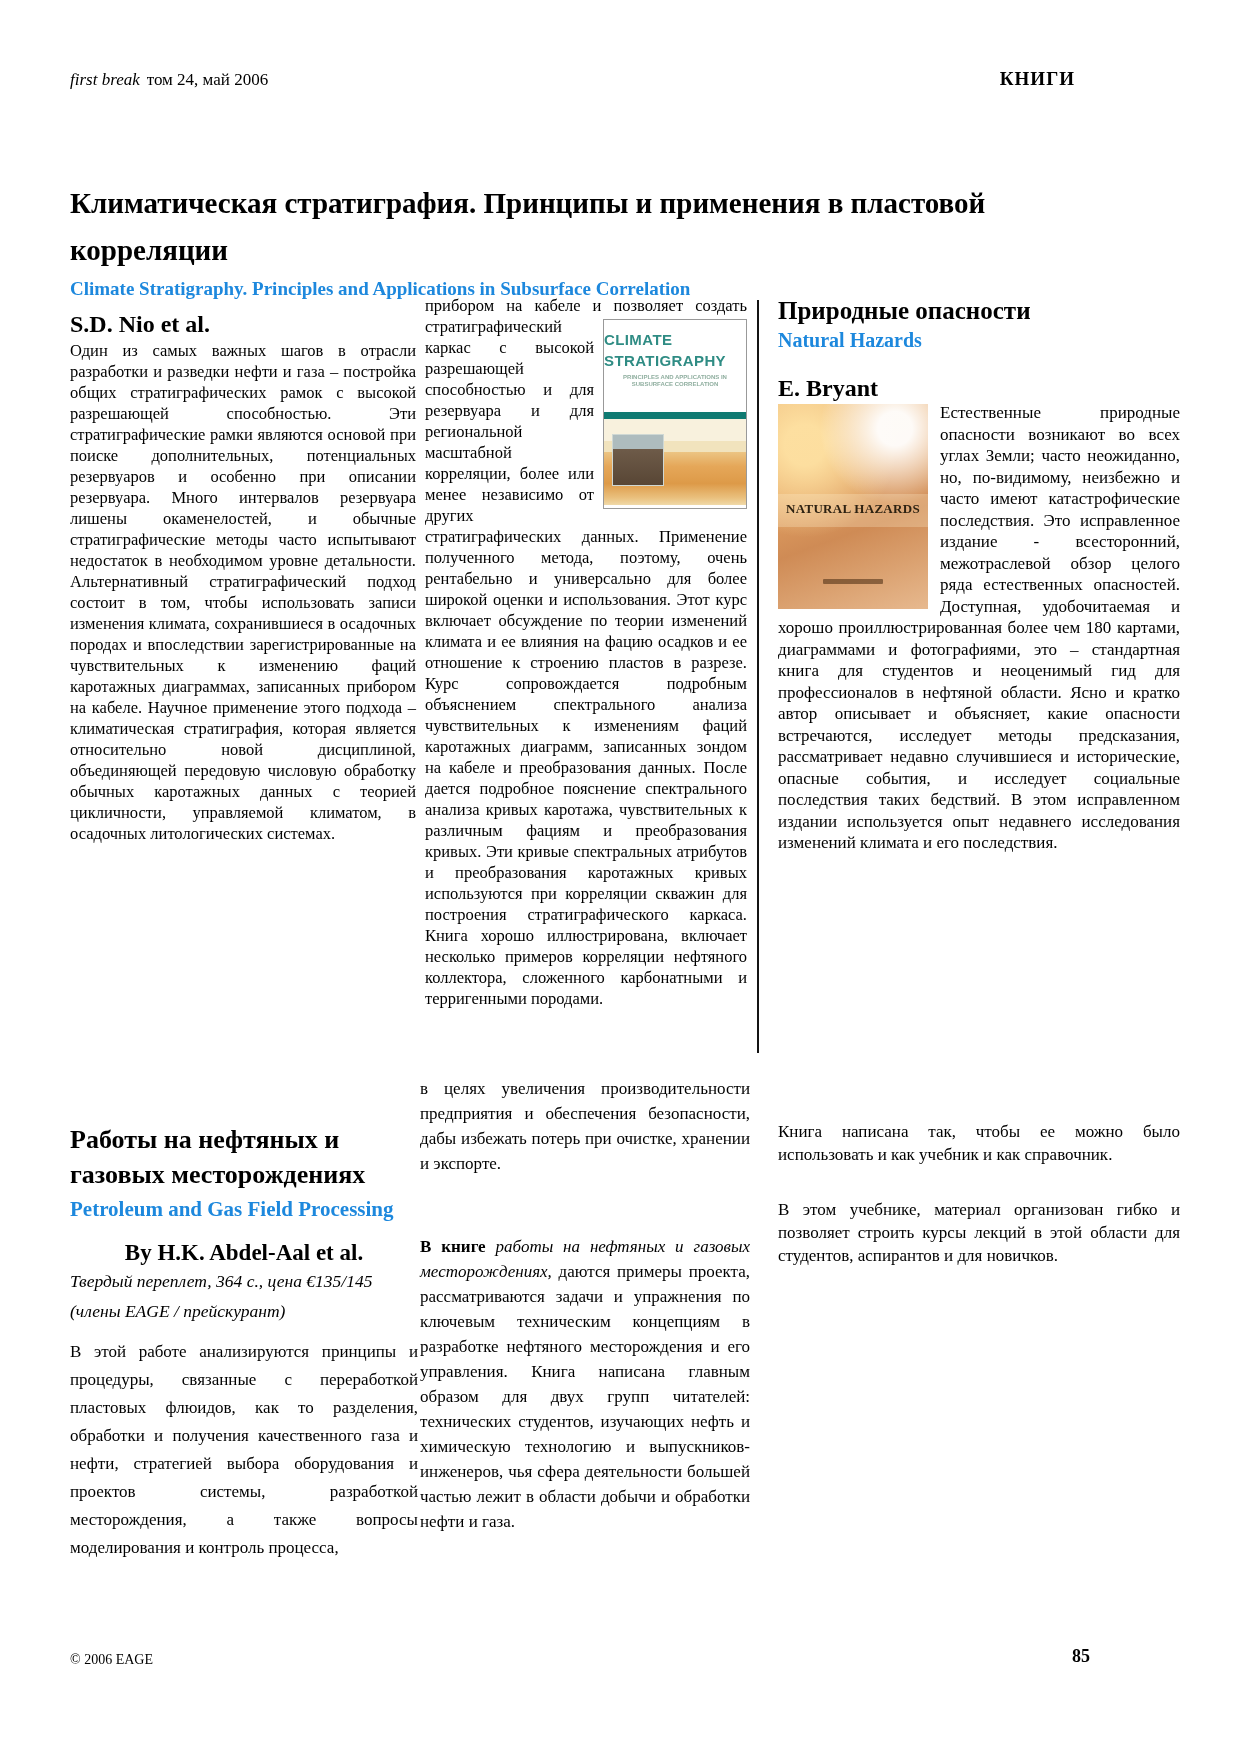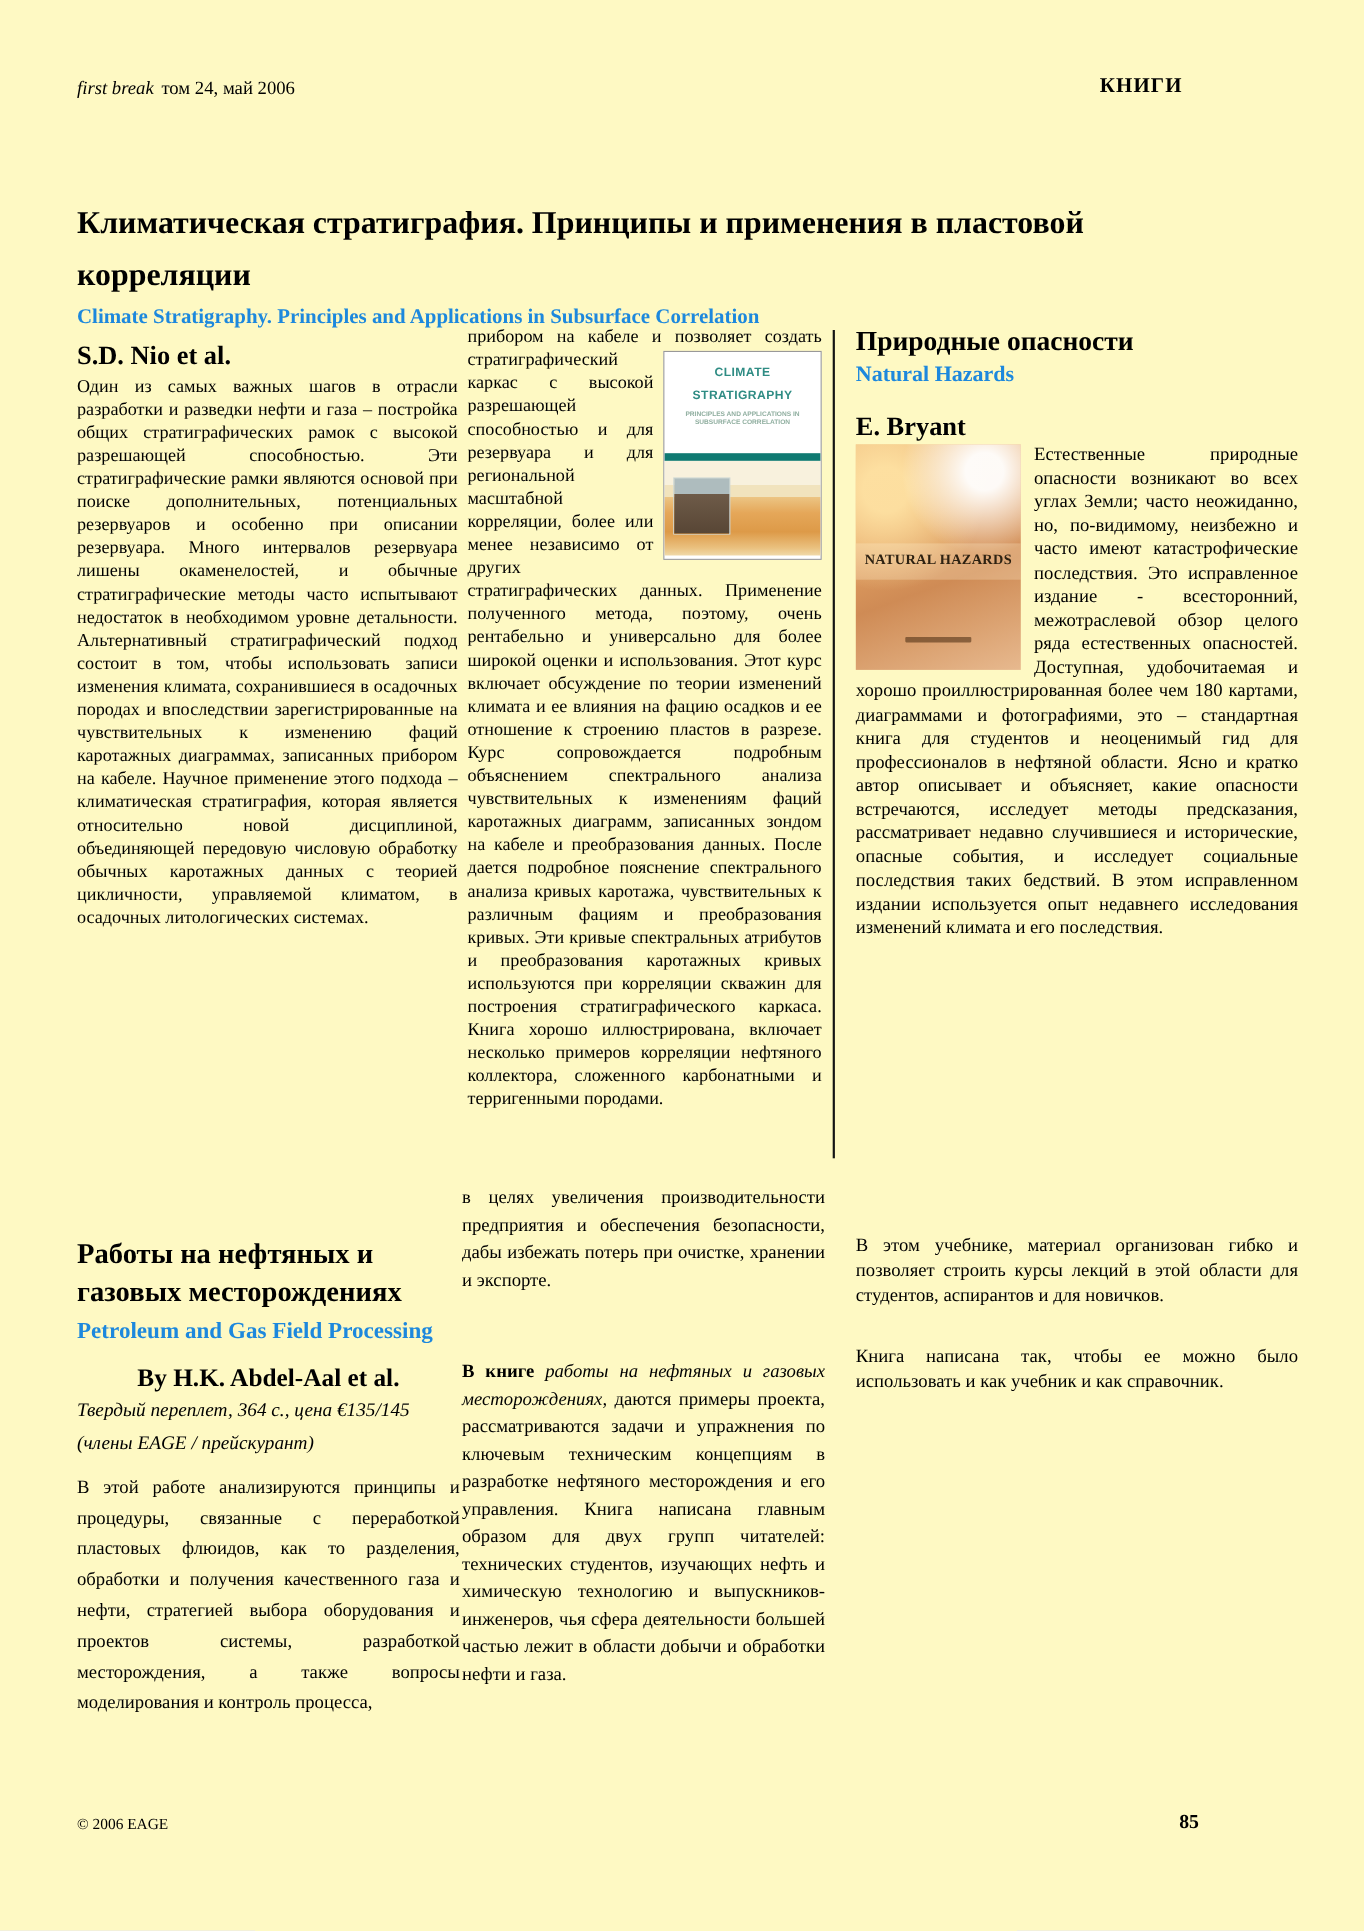--- a/index.html
+++ b/index.html
@@ -1,18 +1,18 @@
 <!DOCTYPE html>
 <html><head>
 <meta charset="utf-8">
 <style>
   html,body { margin:0; padding:0; background:#e9e9e9; }
   .page {
     position:relative; width:1240px; height:1755px; margin:0 auto;
-    background:#fef9c3; color:#000;
+    background:#ffffff; color:#000;
     font-family:"Liberation Serif", serif;
     overflow:hidden;
   }
   
   .hdr-left { position:absolute; left:70px; top:70px; font-size:17px; }
   .journal-ital { font-style:italic; }
   .issue { margin-left:7px; }
   .hdr-right { position:absolute; left:910px; top:68px; width:165px; text-align:right;
                font-weight:bold; font-size:19px; letter-spacing:1px; }
   .ftr-left { position:absolute; left:70px; top:1652px; font-size:14px; }
@@ -46,21 +46,21 @@
   .s2c1 .body { margin-top:12px; }
   .s2c2 { left:420px; top:1076px; width:330px; font-size:17px; line-height:25px; }
   .s2c2 .para2 { clear:left; margin-top:58px; }
   .lead-bold { font-weight:bold; }
   .lead-italic { font-style:italic; }
   .s2c3 { left:778px; top:1120px; width:402px; font-size:17px; line-height:23px; }
   .s2c3 p + p { margin-top:32px; }
   
   .cover-climate { float:right; width:142px; height:188px; margin:3px 0 10px 9px;
                    border:1px solid #999; background:#fff; overflow:hidden; }
-  .cc-title { margin-top:9px; text-align:center; color:#2f8c84; font-size:11px; font-weight:bold;
+  .cc-title { margin-top:9px; color:#2f8c84; font-size:15px; font-weight:bold;
               letter-spacing:0.4px; font-family:"Liberation Sans", sans-serif; }
   .cc-sub { margin-top:3px; text-align:center; color:#8fae9f; font-size:6px; line-height:7px;
             padding:0 14px; font-weight:bold; font-family:"Liberation Sans", sans-serif; }
   .cc-band { margin-top:24px; height:7px; background:#0f7a72; }
   .cc-sed { height:86px; position:relative;
             background:linear-gradient(180deg,#f8f1dd 0%,#f8f1dd 26%,#f1e3bd 26%,#f1e3bd 38%,
                         #ecc584 38%,#e5a759 55%,#dd9a48 75%,#eac17f 92%,#f0d9a8 100%); }
   .cc-photo { position:absolute; left:9px; top:16px; width:50px; height:50px;
               background:linear-gradient(180deg,#aebcbe 0%,#aebcbe 28%,#6e5b49 28%,#584635 100%);
               box-shadow:0 0 0 1px #cfd8d4; }
@@ -162,20 +162,20 @@
   <div class="col s2c2">
     <p class="body">
       <span>в целях увеличения производительности предприятия и обеспечения безопасности, дабы избежать потерь при очистке, хранении и экспорте.</span>
     </p>
     <p class="body para2">
       <span class="lead-bold">В книге </span><span class="lead-italic">работы на нефтяных и газовых месторождениях,</span><span> даются примеры проекта, рассматриваются задачи и упражнения по ключевым техническим концепциям в разработке нефтяного месторождения и его управления. Книга написана главным образом для двух групп читателей: технических студентов, изучающих нефть и химическую технологию и выпускников-инженеров, чья сфера деятельности большей частью лежит в области добычи и обработки нефти и газа.</span>
     </p>
   </div>
 
   <div class="col s2c3">
+    <p>Книга написана так, чтобы ее можно было использовать и как учебник и как справочник.</p>
     <p>В этом учебнике, материал организован гибко и позволяет строить курсы лекций в этой области для студентов, аспирантов и для новичков.</p>
-    <p>Книга написана так, чтобы ее можно было использовать и как учебник и как справочник.</p>
   </div>
 
   <div class="ftr-left">© 2006 EAGE</div>
   <div class="ftr-right">85</div>
 
 </div>
 
 </body></html>

